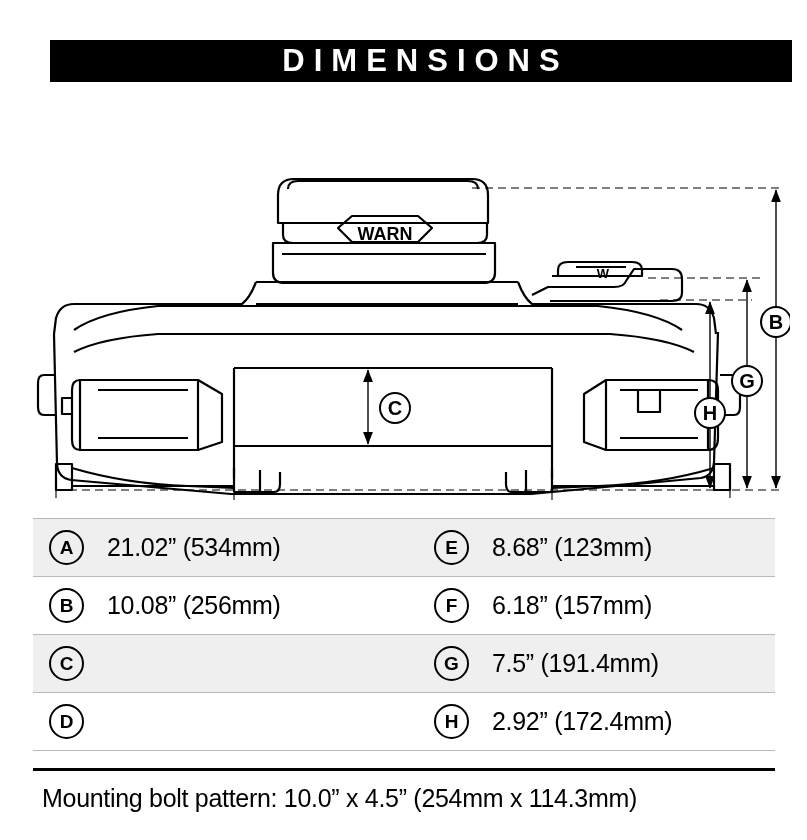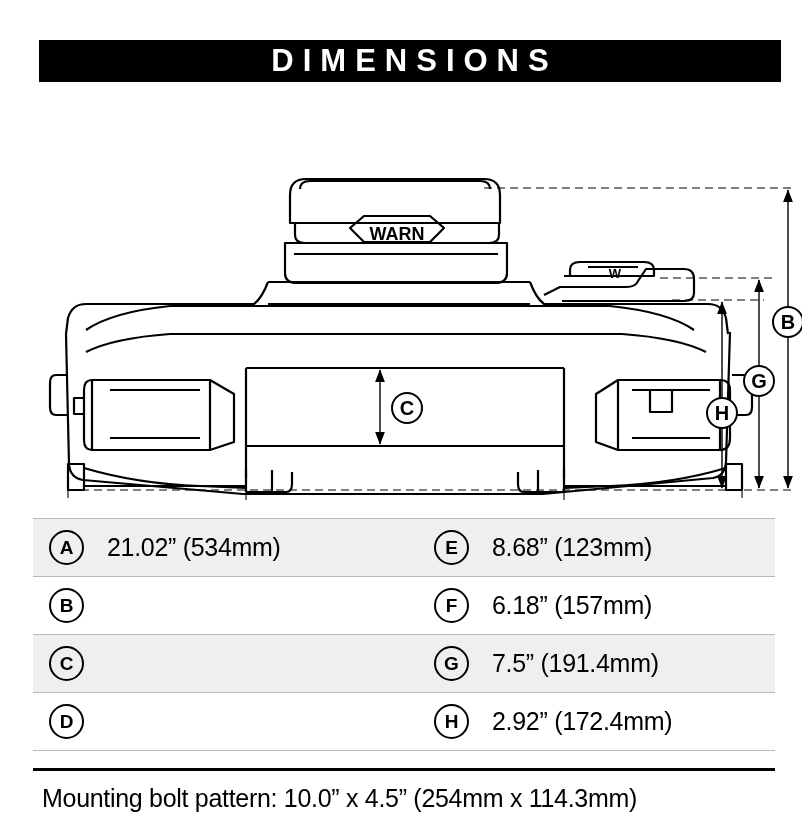--- a/index.html
+++ b/index.html
@@ -19,42 +19,42 @@
   .page {
     position: relative;
     width: 807px;
     height: 840px;
     background: #ffffff;
   }
 
   
   .title-bar {
     position: absolute;
-    left: 39px;
+    left: 50px;
     top: 40px;
     width: 742px;
     height: 42px;
     background: #000000;
     display: flex;
     align-items: center;
     justify-content: center;
   }
   .title-bar .title-text {
     color: #ffffff;
     font-size: 31px;
     font-weight: bold;
     letter-spacing: 9px;
     text-indent: 9px;
     font-family: "Liberation Sans", sans-serif;
   }
 
   
   .drawing {
     position: absolute;
-    left: 32px;
+    left: 20px;
     top: 90px;
     width: 770px;
     height: 410px;
   }
   .drawing svg { display: block; }
 
   
   .spec-table {
     position: absolute;
     left: 33px;
@@ -295,20 +295,21 @@
       </div>
       <div class="spec-cell right">
         <span class="badge">E</span>
         <span class="spec-value">8.68” (123mm)</span>
       </div>
     </div>
 
     <div class="spec-row">
       <div class="spec-cell">
         <span class="badge">B</span>
+        <span class="spec-value">10.08” (256mm)</span>
       </div>
       <div class="spec-cell right">
         <span class="badge">F</span>
         <span class="spec-value">6.18” (157mm)</span>
       </div>
     </div>
 
     <div class="spec-row shaded">
       <div class="spec-cell">
         <span class="badge">C</span>

